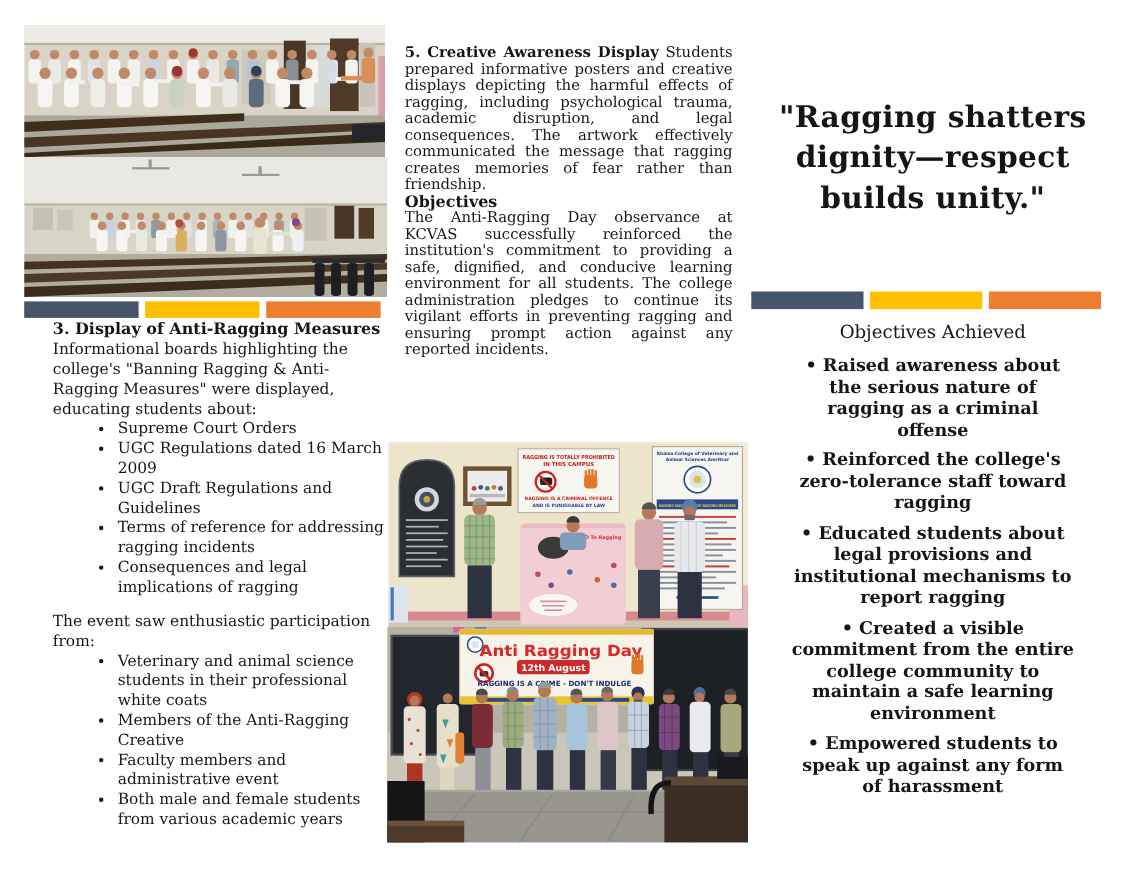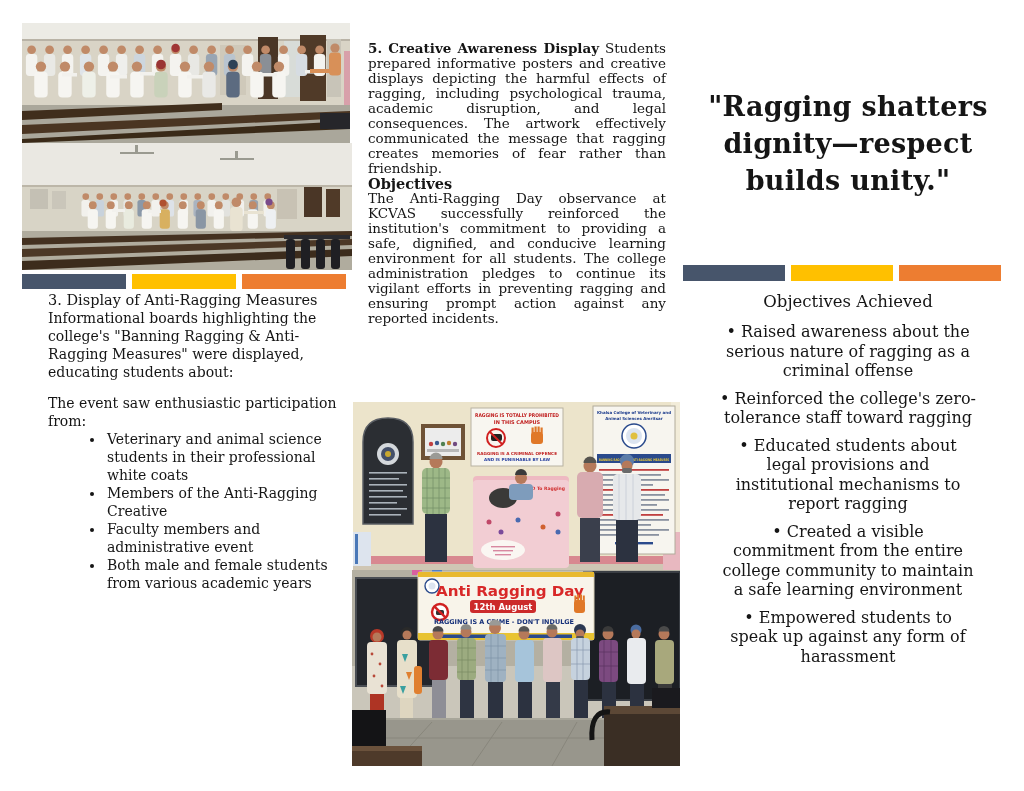--- a/index.html
+++ b/index.html
@@ -5,36 +5,36 @@
   html,body{margin:0;padding:0;background:#ffffff;}
   .page{position:relative;width:1024px;height:791px;background:#ffffff;overflow:hidden;
         font-family:"DejaVu Serif",serif;color:#151515;}
   .abs{position:absolute;}
   .photo{display:block;}
   
   .bar-row{display:flex;gap:6px;}
   .bar{flex:1;height:15px;}
   
   .left-text{width:302px;font-size:14px;line-height:18px;}
-  .sec-head{font-weight:normal;font-size:14.5px;margin:0;}
+  .sec-head{font-weight:bold;font-size:14.5px;margin:0;}
   .left-text p{margin:0;}
   ul.plain{margin:0;padding-left:57px;}
   ul.plain li{margin:0;padding-left:2px;}
   .sec4{margin-top:13px;}
   
   .mid-text{width:298px;font-size:13.5px;line-height:15px;text-align:justify;}
   .mid-text p{margin:0;}
   .mid-head{font-weight:bold;font-size:14.5px;margin:17px 0 0 0;text-align:left;}
   .bold-inline{font-weight:bold;}
   
   .quote{width:306px;padding:0 12px;font-size:27px;font-weight:bold;text-align:center;
          line-height:37px;letter-spacing:.3px;}
   .objectives{width:330px;text-align:center;}
   .obj-head{font-size:16.5px;font-weight:normal;margin:0 0 11px 0;}
-  .obj-list{list-style:none;margin:0;padding:0 36px;font-weight:normal;font-size:16px;line-height:19.5px;}
+  .obj-list{list-style:none;margin:0;padding:0 36px;font-weight:bold;font-size:16px;line-height:19.5px;}
   .obj-list li{margin-bottom:8px;}
   .obj-list li::before{content:"\2022\00a0 ";}
   
   svg text{font-family:"DejaVu Sans",sans-serif;font-weight:bold;}
 </style>
 </head>
 <body>
 
 <div class="page">
 
@@ -168,20 +168,27 @@
 
   <div class="abs bar-row" style="left:22px;top:274px;width:324px">
     <div class="bar" style="background: rgb(71, 85, 107);"></div>
     <div class="bar" style="background: rgb(255, 192, 0);"></div>
     <div class="bar" style="background: rgb(237, 125, 49);"></div>
   </div>
 
   <div class="abs left-text" style="left:48px;top:291px">
     <p class="sec-head">3. Display of Anti-Ragging Measures</p>
     <p>Informational boards highlighting the college's "Banning Ragging &amp; Anti-Ragging Measures" were displayed, educating students about:</p>
+    <ul class="plain">
+      <li>Supreme Court Orders</li>
+      <li>UGC Regulations dated 16 March 2009</li>
+      <li>UGC Draft Regulations and Guidelines</li>
+      <li>Terms of reference for addressing ragging incidents</li>
+      <li>Consequences and legal implications of ragging</li>
+    </ul>
     <div class="sec4">
       <p>The event saw enthusiastic participation from:</p>
       <ul class="plain">
         <li>Veterinary and animal science students in their professional white coats</li>
         <li>Members of the Anti-Ragging Creative</li>
         <li>Faculty members and administrative event</li>
         <li>Both male and female students from various academic years</li>
       </ul>
     </div>
   </div>

